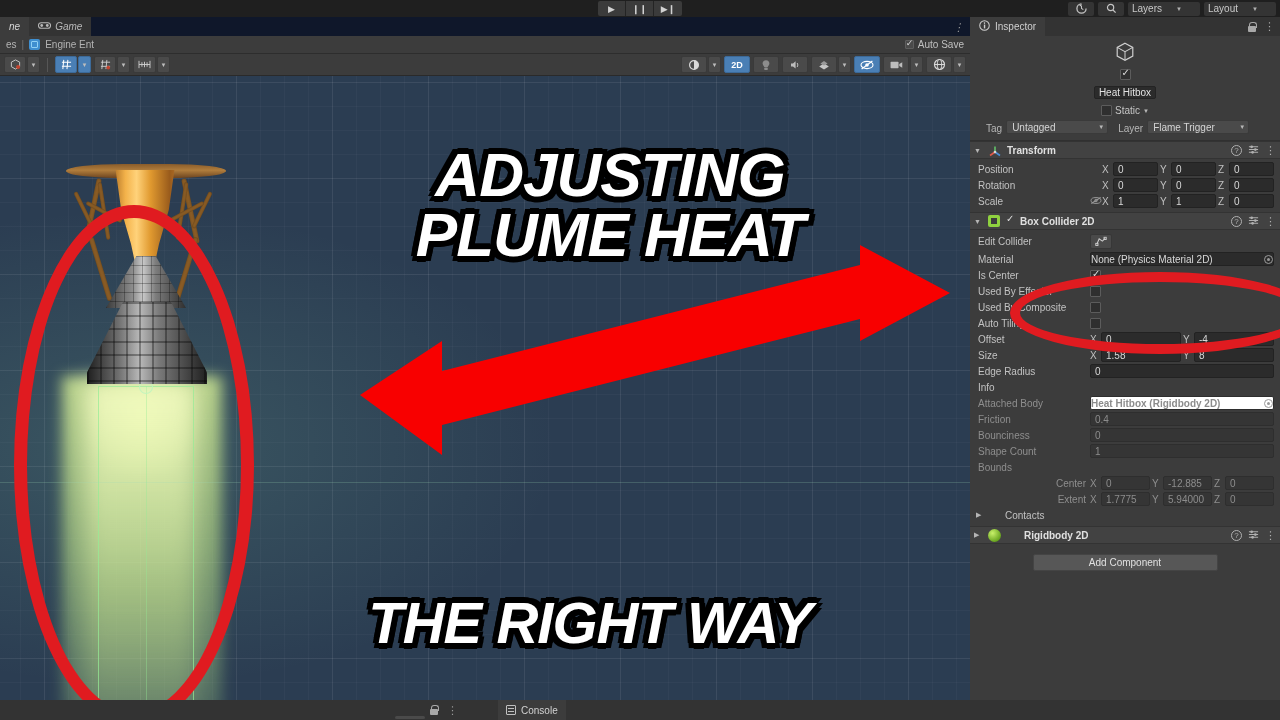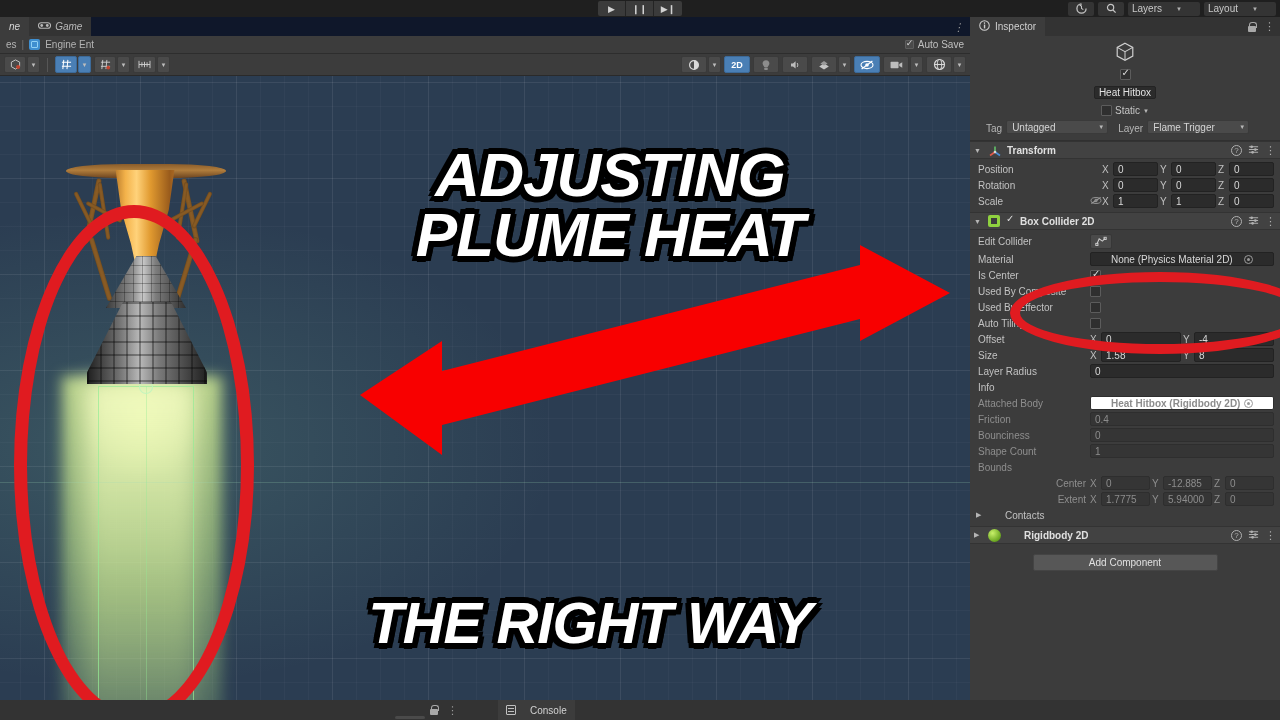--- a/index.html
+++ b/index.html
@@ -326,21 +326,21 @@
   }
   .fld.dim { background: #353535; color: #8c8c8c; border-color: #2e2e2e; }
   .xyz { display: flex; align-items: center; gap: 2px; flex: 1; padding-right: 6px; }
   .axis-lbl { font-size: 10px; color: #c0c0c0; width: 9px; flex: 0 0 9px; }
   .axis-lbl.dim { color: #8e8e8e; }
   .xyz .fld { flex: 1; min-width: 0; }
   .linkico { width: 12px; flex: 0 0 12px; color: #9b9b9b; font-size: 9px; text-align: center; }
   .full { flex: 1; margin-right: 6px; }
   .objfield {
     flex: 1; margin-right: 6px; height: 14px; background: #2b2b2b; border: 1px solid #222222;
-    border-radius: 2px; color: #d8d8d8; font-size: 10px; padding: 0 20px;
+    border-radius: 2px; color: #d8d8d8; font-size: 10px; padding: 0 0;
     display: flex; align-items: center; justify-content: space-between; cursor: pointer;
   }
   .objfield.dim { background: #ffffff; color: #8c8c8c; border-color: #2e2e2e; font-weight: bold; }
   .pick {
     width: 9px; height: 9px; border-radius: 50%; border: 1.3px solid #9a9a9a;
     position: relative; flex: 0 0 9px;
   }
   .pick::after { content: ""; position: absolute; inset: 2px; border-radius: 50%; background: #9a9a9a; }
   .chk {
     width: 11px; height: 11px; background: #2f2f2f; border: 1px solid #5c5c5c;
@@ -373,21 +373,21 @@
   }
 
   
   .bottombar {
     position: absolute; left: 0; top: 700px; width: 1280px; height: 20px;
     background: #333333; display: flex; align-items: center;
   }
   .bb-left { position: absolute; left: 430px; display: flex; align-items: center; gap: 9px; color: #9a9a9a; }
   .console-tab {
     position: absolute; left: 498px; height: 20px; padding: 0 8px;
-    background: #3c3c3c; display: flex; align-items: center; gap: 14px;
+    background: #3c3c3c; display: flex; align-items: center; gap: 5px;
     font-size: 10px; color: #d2d2d2; cursor: pointer;
   }
   .cons-ico {
     width: 10px; height: 10px; border: 1.2px solid #c0c0c0; border-radius: 1px;
     position: relative;
   }
   .cons-ico::after {
     content: ""; position: absolute; left: 1px; top: 2px; width: 6px; height: 1px;
     background: #c0c0c0; box-shadow: 0 3px 0 #c0c0c0;
   }
@@ -751,25 +751,25 @@
         <span class="objfield">
           <span>None (Physics Material 2D)</span>
           <span class="pick"></span>
         </span>
       </div>
       <div class="row">
         <span class="row-lbl">Is Center</span>
         <span class="chk on"></span>
       </div>
       <div class="row">
+        <span class="row-lbl">Used By Effector</span>
+        <span class="chk"></span>
+      </div>
+      <div class="row">
         <span class="row-lbl">Used By Composite</span>
-        <span class="chk"></span>
-      </div>
-      <div class="row">
-        <span class="row-lbl">Used By Effector</span>
         <span class="chk"></span>
       </div>
       <div class="row">
         <span class="row-lbl">Auto Tiling</span>
         <span class="chk"></span>
       </div>
       <div class="row">
         <span class="row-lbl">Offset</span>
         <span class="xyz">
           <span class="axis-lbl">X</span>
@@ -781,21 +781,21 @@
       <div class="row">
         <span class="row-lbl">Size</span>
         <span class="xyz">
           <span class="axis-lbl">X</span>
           <span class="fld">1.58</span>
           <span class="axis-lbl">Y</span>
           <span class="fld">8</span>
         </span>
       </div>
       <div class="row">
-        <span class="row-lbl">Layer Radius</span>
+        <span class="row-lbl">Edge Radius</span>
         <span class="fld full">0</span>
       </div>
       <div class="row">
         <span class="row-lbl">Info</span>
       </div>
       <div class="row">
         <span class="row-lbl dim">Attached Body</span>
         <span class="objfield dim">
           <span>Heat Hitbox (Rigidbody 2D)</span>
           <span class="pick"></span>

